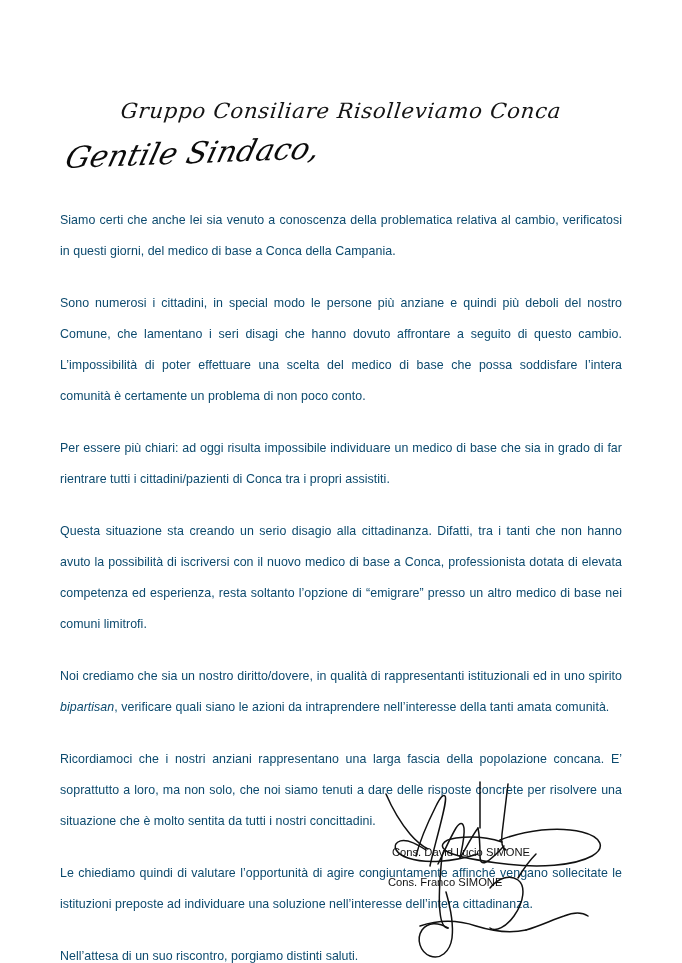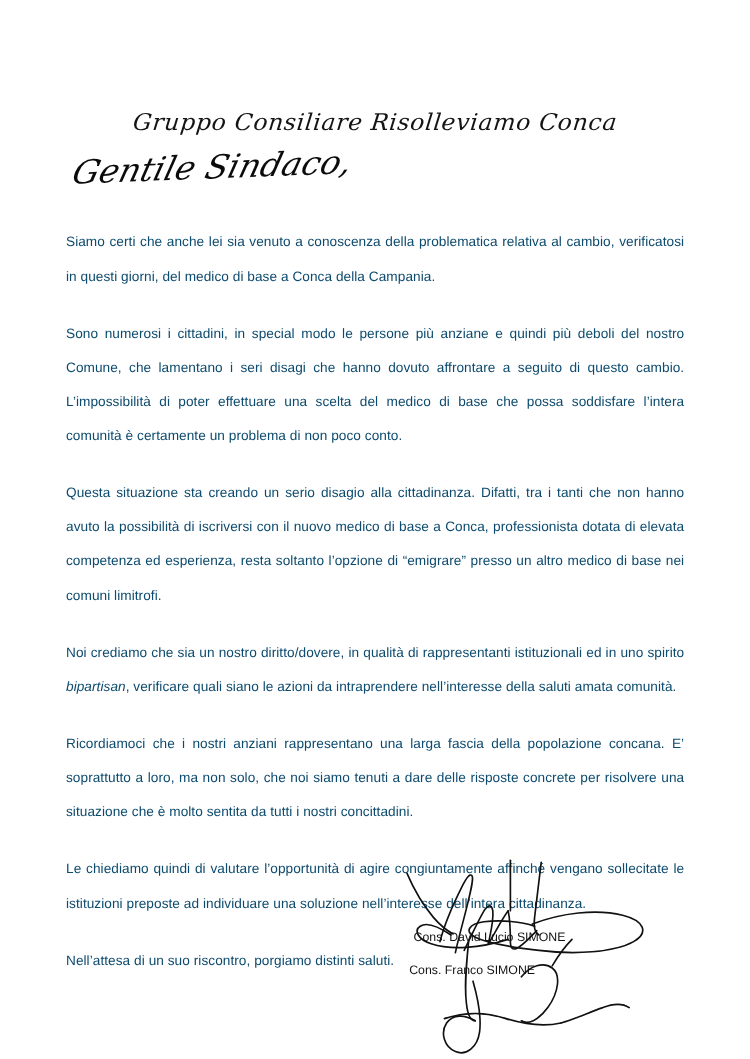--- a/index.html
+++ b/index.html
@@ -63,21 +63,21 @@
     color: #0c4a6e;
     letter-spacing: 0.05px;
   }
   .para em {
     font-style: italic;
   }
 
   
   .signature-zone {
     position: absolute;
-    left: 314px;
+    left: 330px;
     top: 780px;
     width: 352px;
     height: 183px;
   }
   .sig-ink {
     position: absolute;
     left: 0;
     top: 0;
     width: 352px;
     height: 183px;
@@ -100,25 +100,26 @@
   <div class="letterhead">Gruppo Consiliare Risolleviamo Conca</div>
 
   <div class="salutation-hand">Gentile Sindaco,</div>
 
   <div class="body-block">
 
     <p class="para">Siamo certi che anche lei sia venuto a conoscenza della problematica relativa al cambio, verificatosi in questi giorni, del medico di base a Conca della Campania.</p>
 
     <p class="para">Sono numerosi i cittadini, in special modo le persone più anziane e quindi più deboli del nostro Comune, che lamentano i seri disagi che hanno dovuto affrontare a seguito di questo cambio. L’impossibilità di poter effettuare una scelta del medico di base che possa soddisfare l’intera comunità è certamente un problema di non poco conto.</p>
 
+    <p class="para">Per essere più chiari: ad oggi risulta impossibile individuare un medico di base che sia in grado di far rientrare tutti i cittadini/pazienti di Conca tra i propri assistiti.</p>
 
     <p class="para">Questa situazione sta creando un serio disagio alla cittadinanza. Difatti, tra i tanti che non hanno avuto la possibilità di iscriversi con il nuovo medico di base a Conca, professionista dotata di elevata competenza ed esperienza, resta soltanto l’opzione di “emigrare” presso un altro medico di base nei comuni limitrofi.</p>
 
     <p class="para">
-      <span>Noi crediamo che sia un nostro diritto/dovere, in qualità di rappresentanti istituzionali ed in uno spirito </span><em>bipartisan</em><span>, verificare quali siano le azioni da intraprendere nell’interesse della saluti amata comunità.</span>
+      <span>Noi crediamo che sia un nostro diritto/dovere, in qualità di rappresentanti istituzionali ed in uno spirito </span><em>bipartisan</em><span>, verificare quali siano le azioni da intraprendere nell’interesse della tanti amata comunità.</span>
     </p>
 
     <p class="para">Ricordiamoci che i nostri anziani rappresentano una larga fascia della popolazione concana. E’ soprattutto a loro, ma non solo, che noi siamo tenuti a dare delle risposte concrete per risolvere una situazione che è molto sentita da tutti i nostri concittadini.</p>
 
     <p class="para">Le chiediamo quindi di valutare l’opportunità di agire congiuntamente affinché vengano sollecitate le istituzioni preposte ad individuare una soluzione nell’interesse dell’intera cittadinanza.</p>
 
     <p class="para">Nell’attesa di un suo riscontro, porgiamo distinti saluti.</p>
   </div>
 
   <div class="signature-zone">

